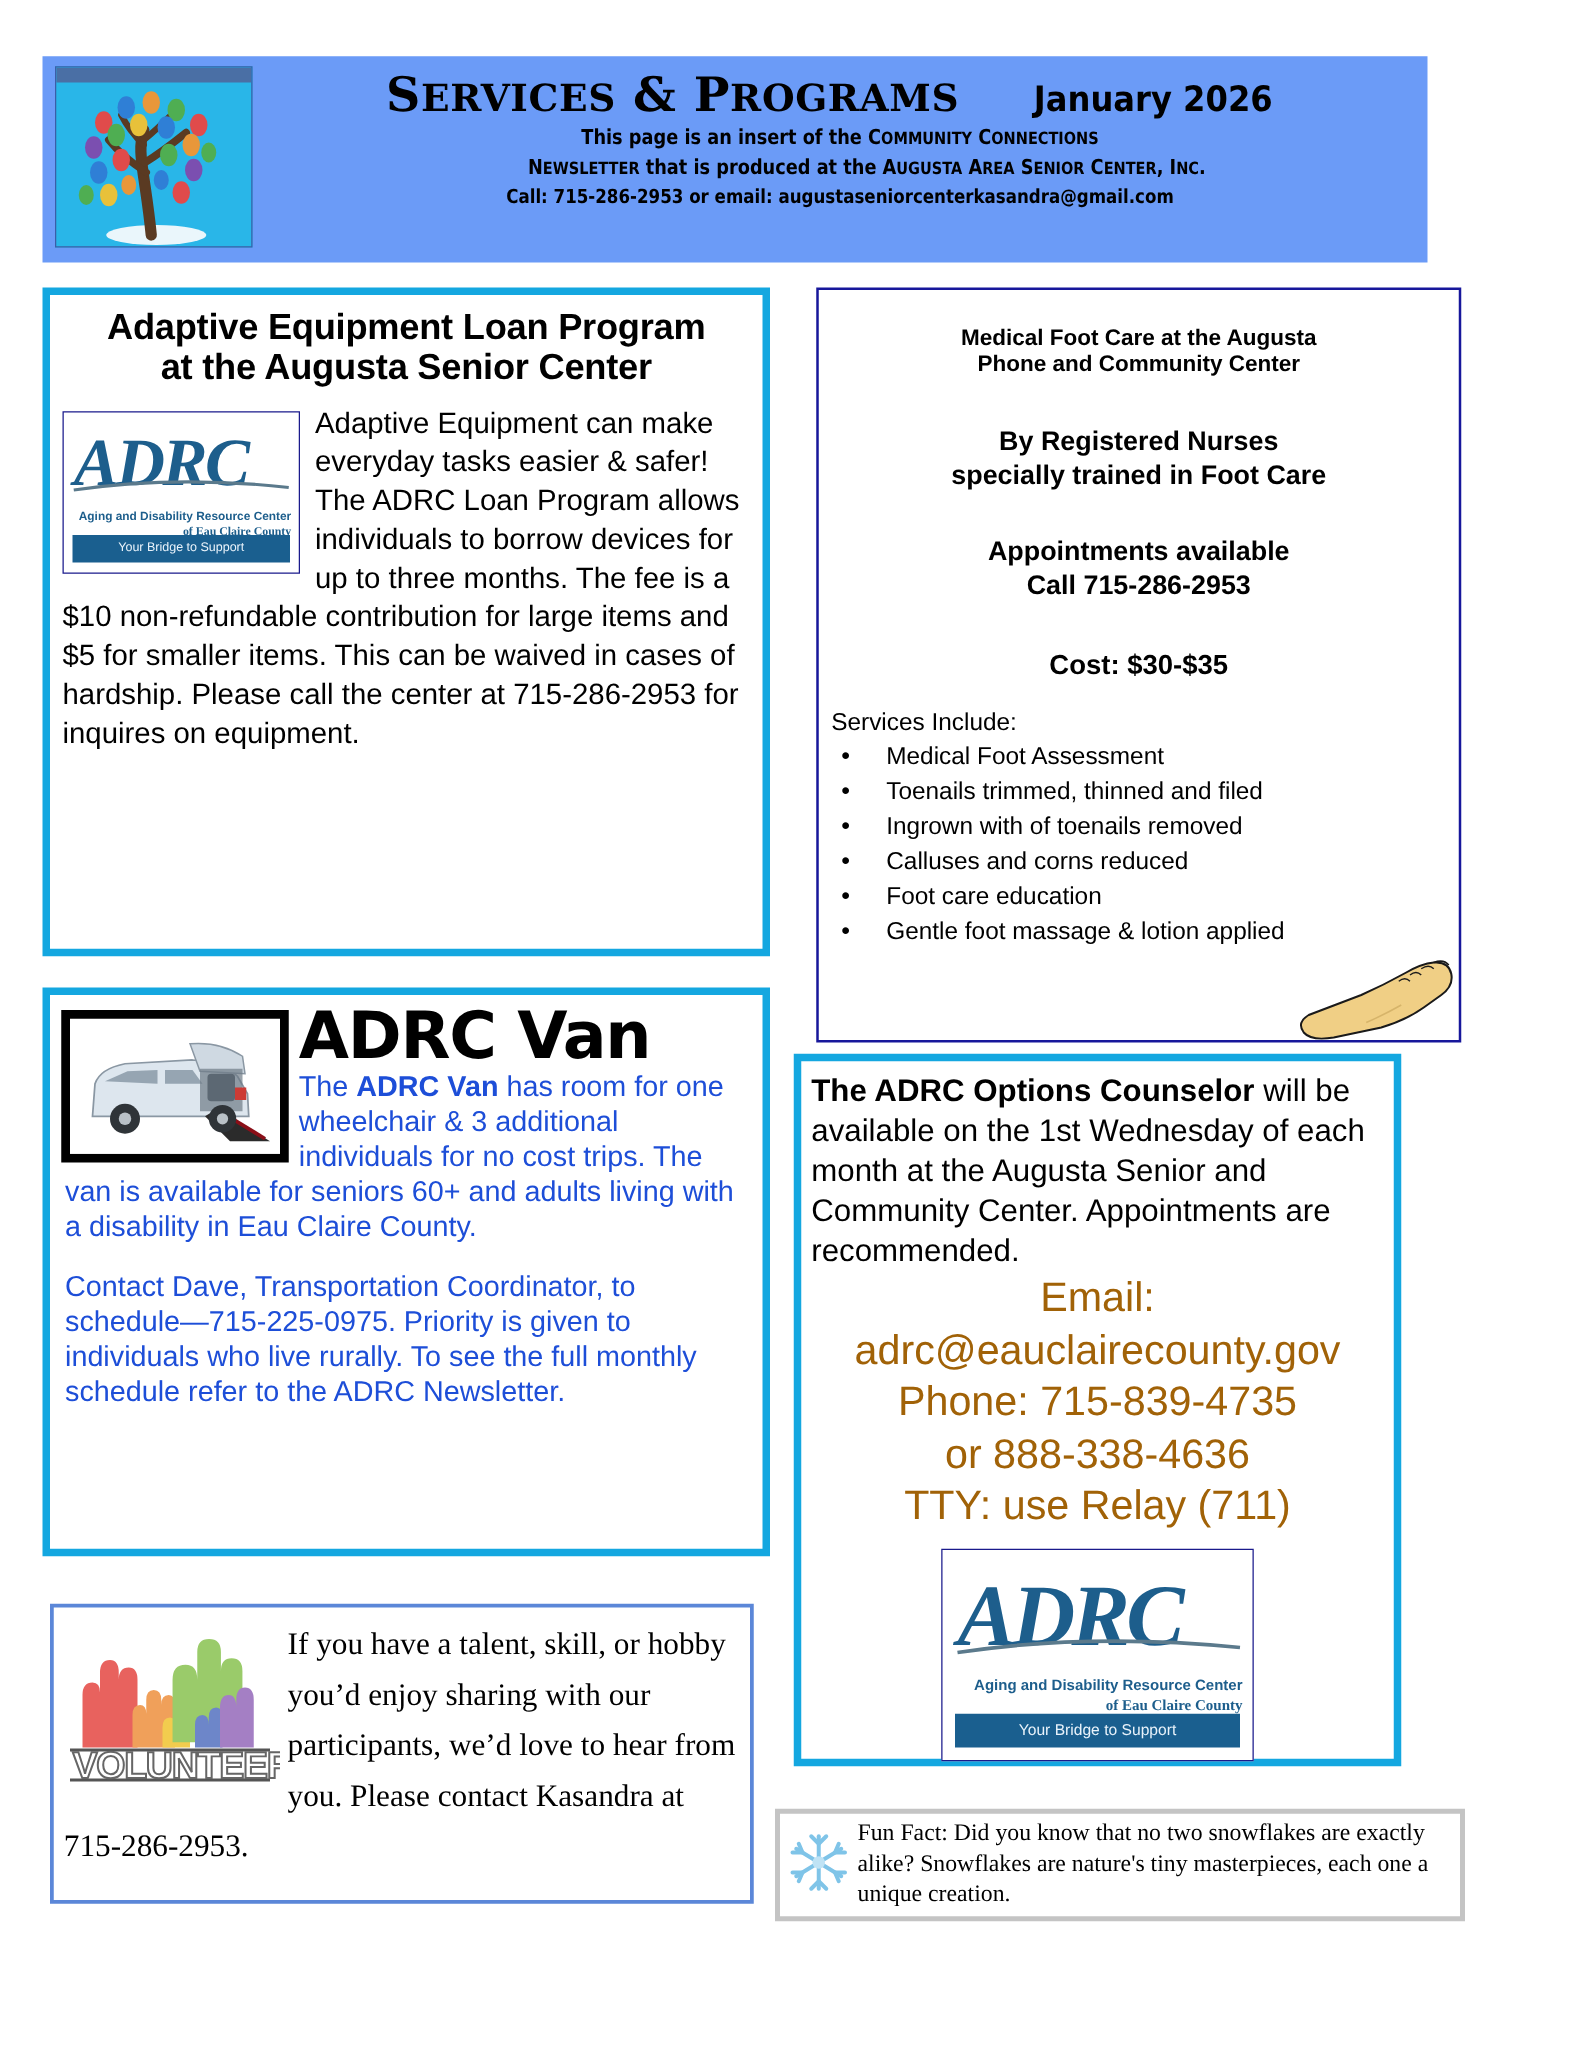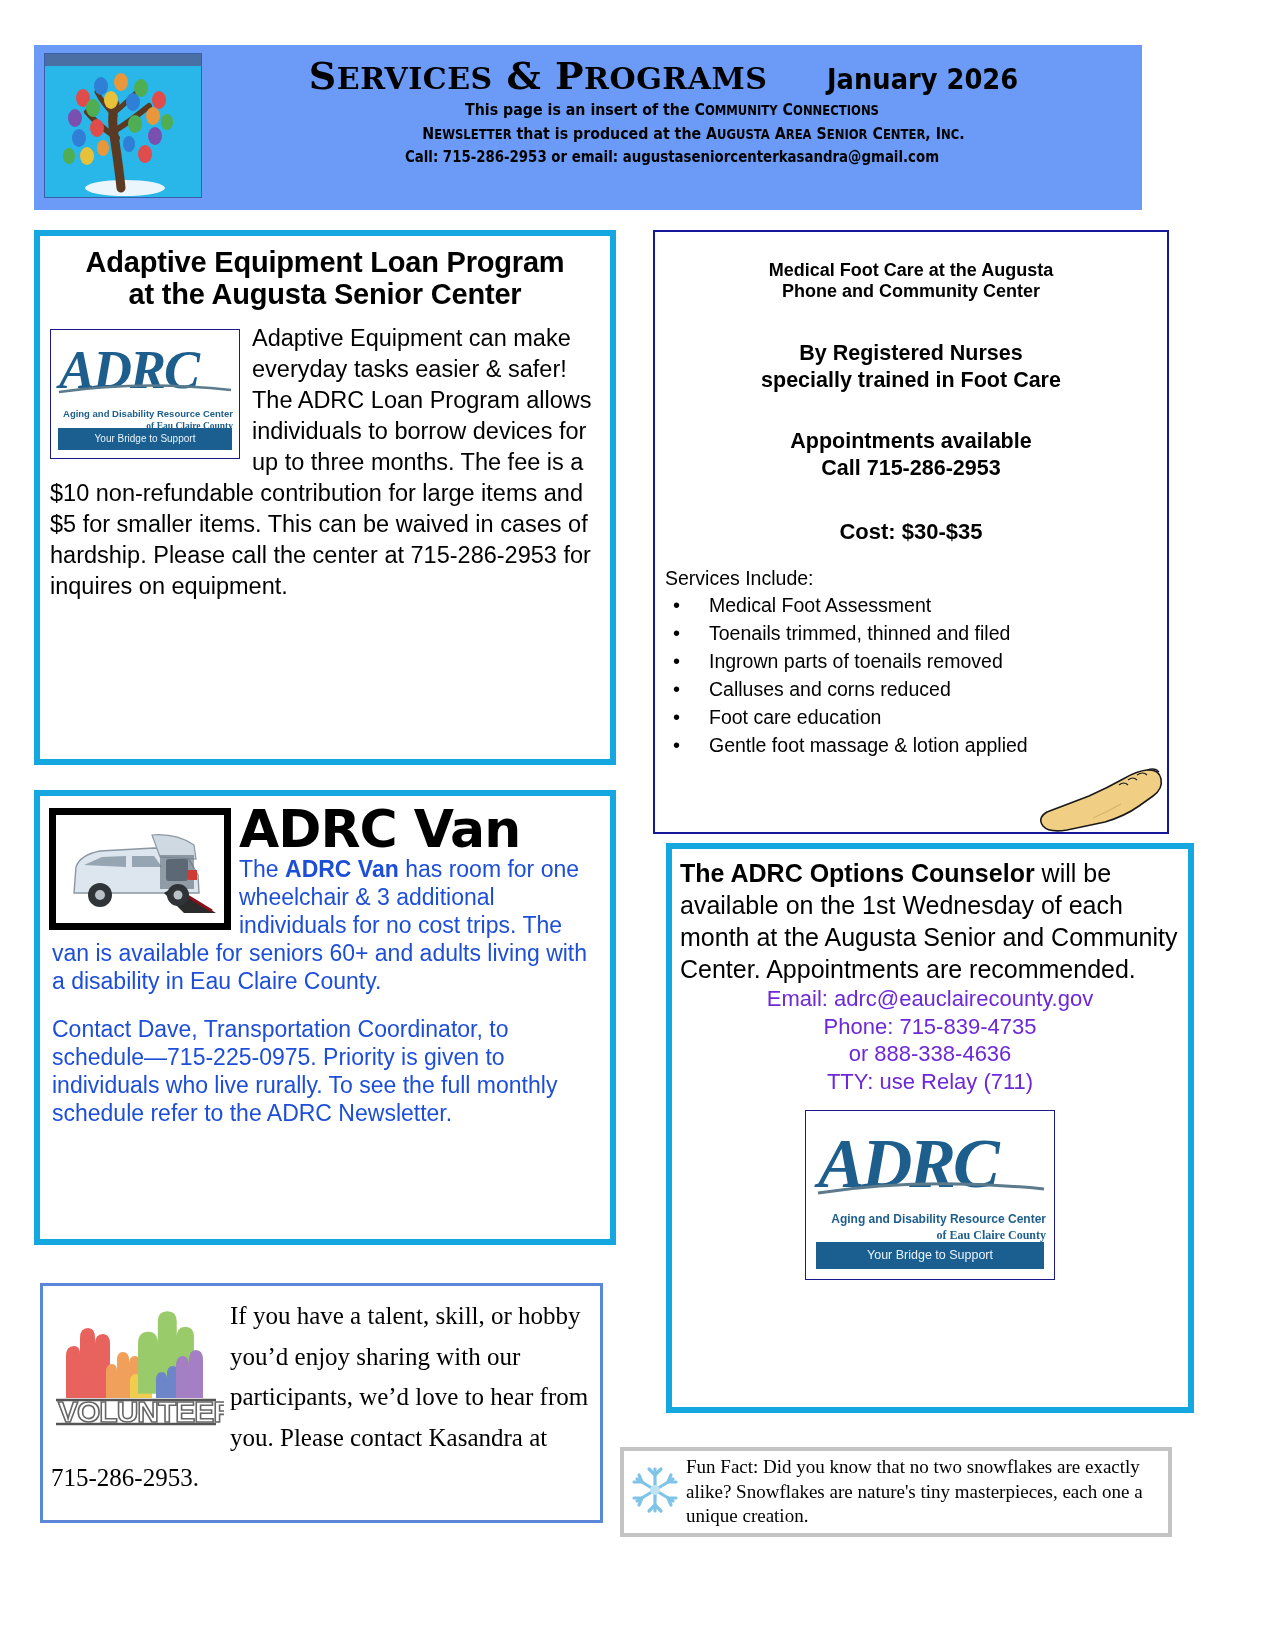--- a/index.html
+++ b/index.html
@@ -142,32 +142,32 @@
     font-family:"Liberation Sans", sans-serif;
     font-size:19.5px; color:#000; line-height:1.43;
     position:relative; padding-left:42px;
   }
   ul.foot-list li::before {
     content:"\2022"; position:absolute; left:6px; top:-1px; font-size:20px;
   }
   .foot-graphic { position:absolute; right:-6px; bottom:-2px; width:140px; height:78px; }
 
   
-  #panel-options { left:666px; top:843px; width:528px; height:570px; }
+  #panel-options { left:635px; top:843px; width:486px; height:570px; }
   .oc-body {
     font-family:"Liberation Sans", sans-serif;
     font-size:25px; line-height:1.28; color:#000; padding:8px 6px 0 8px;
   }
   .oc-contact-hdr {
     font-family:"Liberation Sans", sans-serif; font-weight:bold;
     font-size:26px; text-align:center; color:#000; padding-top:18px;
   }
   .oc-contact {
     font-family:"Liberation Sans", sans-serif;
-    font-size:22px; text-align:center; line-height:1.26; color:#6d28d9;
+    font-size:33px; text-align:center; line-height:1.26; color:#a16207;
   }
   .oc-logo-box {
     width:250px; height:170px; margin:14px auto 0 auto;
     border:1px solid #1a1a8c; background:#fff; position:relative;
   }
 
   
   #panel-funfact { left:620px; top:1447px; width:552px; height:90px; }
   .ff-row { display:flex; align-items:center; height:100%; }
   .ff-icon { width:62px; flex:none; text-align:center; }
@@ -308,21 +308,21 @@
   </div>
   <div class="foot-mid foot-b2">
     <div>Appointments available</div>
     <div>Call 715-286-2953</div>
   </div>
   <div class="foot-mid foot-cost">Cost: $30-$35</div>
   <div class="foot-svc-label">Services Include:</div>
   <ul class="foot-list">
     <li>Medical Foot Assessment</li>
     <li>Toenails trimmed, thinned and filed</li>
-    <li>Ingrown parts of  toenails removed</li>
+    <li>Ingrown with of  toenails removed</li>
     <li>Calluses and corns reduced</li>
     <li>Foot care education</li>
     <li>Gentle foot massage  &amp; lotion applied</li>
   </ul>
   <svg class="foot-graphic" viewBox="0 0 140 78">
     <path d="M10 70 Q4 62 14 56 L56 40 Q74 32 92 22 Q104 15 114 14 Q126 13 128 23 Q130 33 120 40 L106 50 Q92 60 72 66 L34 74 Q16 77 10 70 Z" fill="#f0cf85" stroke="#1a1a1a" stroke-width="1.6"></path>
     <path d="M114 14 Q122 11 126 16" fill="none" stroke="#1a1a1a" stroke-width="1.3"></path>
     <path d="M104 19 Q110 15 114 19" fill="none" stroke="#1a1a1a" stroke-width="1.1"></path>
     <path d="M95 24 Q100 20 104 24" fill="none" stroke="#1a1a1a" stroke-width="1.1"></path>
     <path d="M86 29 Q91 25 95 29" fill="none" stroke="#1a1a1a" stroke-width="1.1"></path>

